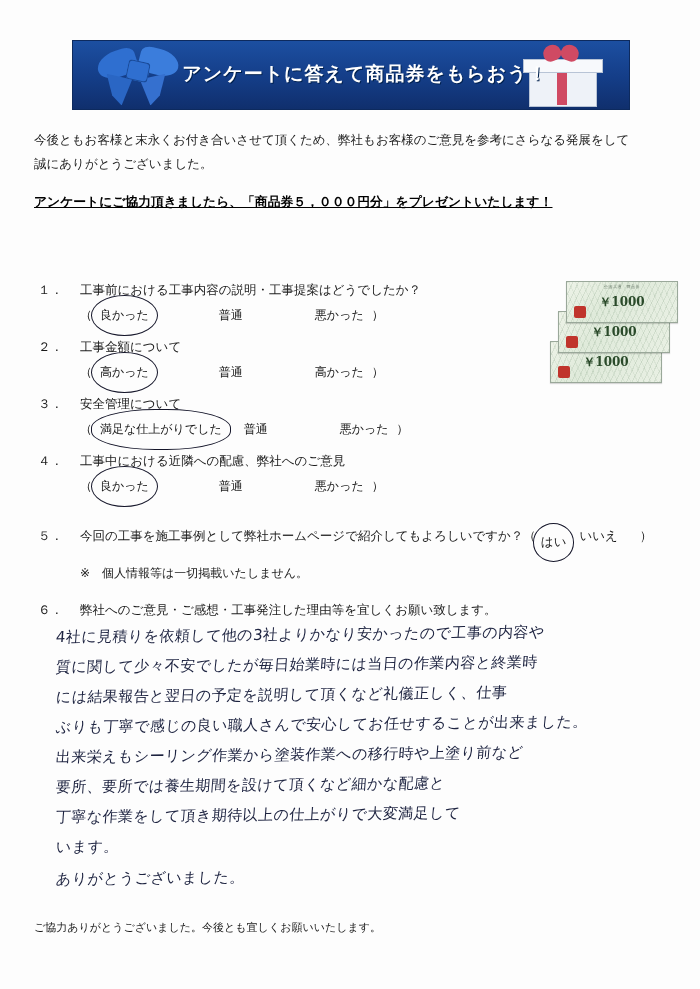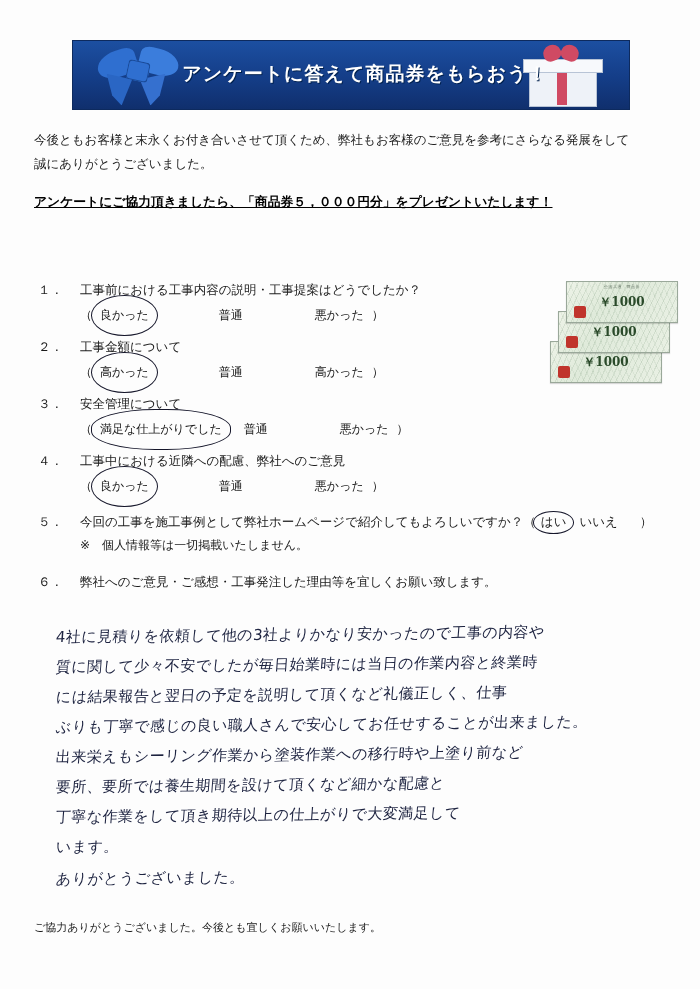--- a/index.html
+++ b/index.html
@@ -220,22 +220,22 @@
   .gap2 { width: 64px; }
 
   
   .q5-line {
     display: flex;
     align-items: center;
     font-size: 12.5px;
   }
   .q5-yes {
     position: relative;
-    margin: 0 10px 0 2px;
-    padding: 0 3px;
+    margin: 12px 10px 0 2px;
+    padding: 8px 3px;
   }
   .q5-yes:after {
     content: "";
     position: absolute;
     left: -5px; top: -3px; right: -5px; bottom: -3px;
     border: 1.4px solid #15162a;
     border-radius: 50%;
   }
   .note {
     margin-left: 46px;

